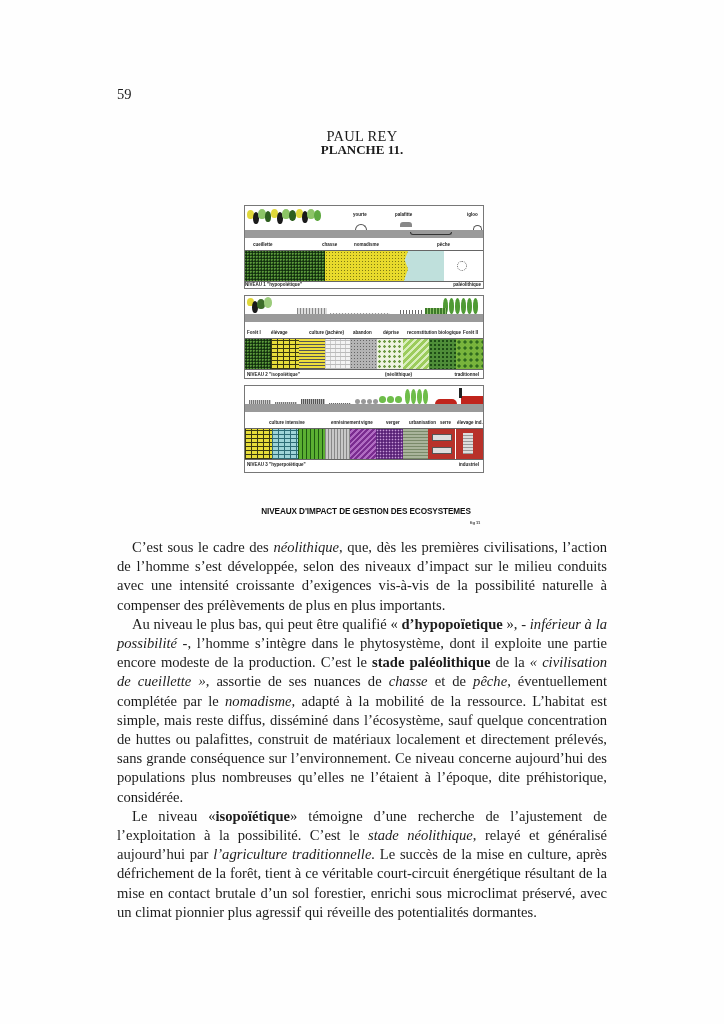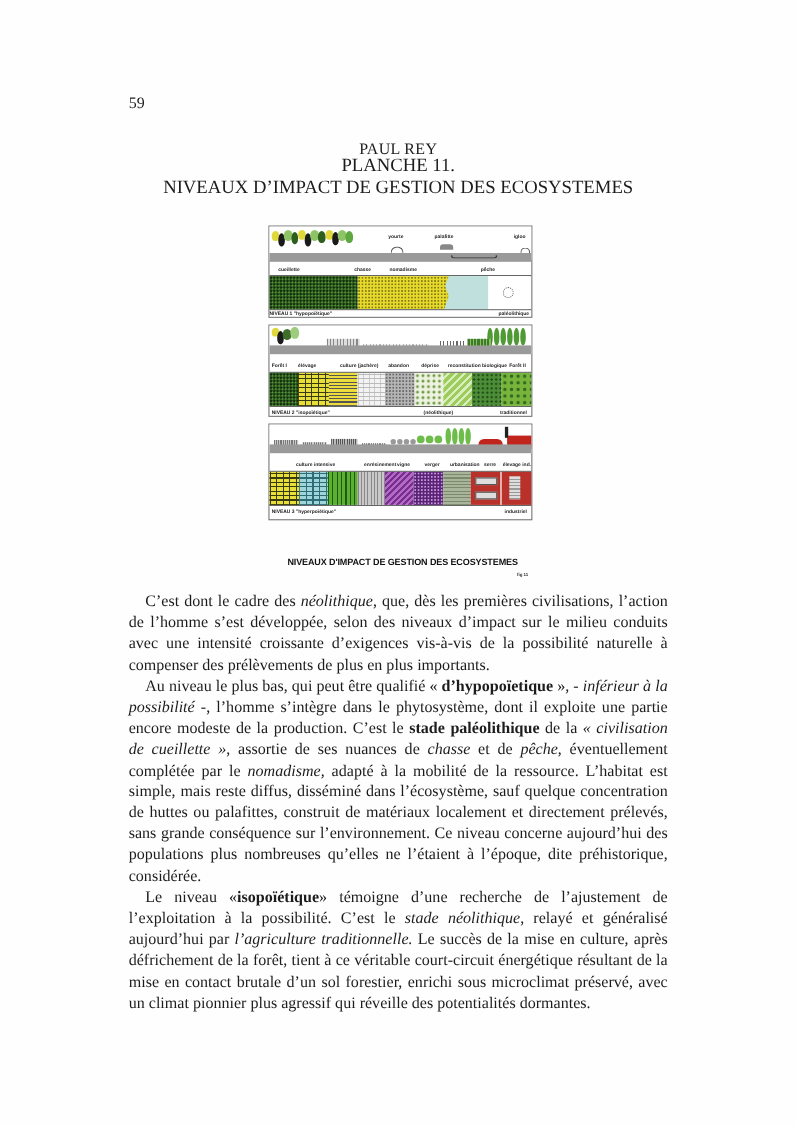--- a/index.html
+++ b/index.html
@@ -1,21 +1,21 @@
 <!DOCTYPE html>
 <html><head>
 <meta charset="utf-8">
 <style>
   html, body { margin:0; padding:0; background:#fefefe; }
   body { width:724px; height:1024px; position:relative; overflow:hidden;
          font-family:"Liberation Serif","DejaVu Serif",serif; color:#1c1c1c; }
   .runhead { position:absolute; top:86px; left:117px; right:117px; height:18px; font-size:14.5px; }
   .runhead .pg { position:absolute; left:0; top:0; }
   .runhead .au { position:absolute; left:0; right:0; text-align:center; top:0; letter-spacing:0.3px;margin-top:42px; }
-  .title { position:absolute; top:140px; left:100px; right:100px; text-align:center; font-weight:normal; font-size:17px; line-height:20px; }
+  .title { position:absolute; top:140px; left:100px; right:100px; text-align:center; font-weight:bold; font-size:13px; line-height:20px; }
   .figure { position:absolute; left:244px; top:205px; width:240px; height:268px; }
   .panel { position:absolute; left:0; width:240px; border:1px solid #777; background:#fff; box-sizing:border-box; }
   .sky { position:absolute; left:0; right:0; top:0; background:#fff; }
   .ground { position:absolute; left:0; right:0; background:#9a9a9a; height:8px; }
   .labels { position:absolute; left:0; right:0; height:10px; font-family:"Liberation Sans",sans-serif; font-size:4.5px; font-weight:bold; color:#222; }
   .labels span { position:absolute; top:2px; white-space:nowrap; }
   .strip { position:absolute; left:0; right:0; height:30px; display:flex; border-top:1px solid #666; border-bottom:1px solid #666; }
   .strip div { height:100%; }
   .lvl { position:absolute; font-family:"Liberation Sans",sans-serif; font-size:4.5px; font-weight:bold; color:#222; white-space:nowrap; }
   .tree { position:absolute; border-radius:50% 50% 45% 45%; }
@@ -45,21 +45,20 @@
 </head>
 <body>
 
 <div class="runhead">
   <span class="pg">59</span>
   <span class="au">PAUL REY</span>
 </div>
 
 <div class="title">
   <div>PLANCHE 11.</div>
-  <div>NIVEAUX D’IMPACT DE GESTION DES ECOSYSTEMES</div>
 </div>
 
 <div class="figure">
 
   <div class="panel" style="top:0;height:84px;">
     <div class="sky" style="height:30px;">
       <div id="trees1">
           <div class="tree" style="left: 2px; top: 4px; width: 7px; height: 9px; background: rgb(224, 216, 58);"></div>
           <div class="tree" style="left: 8px; top: 6px; width: 6px; height: 12px; background: rgb(26, 26, 26);"></div>
           <div class="tree" style="left: 13px; top: 3px; width: 8px; height: 10px; background: rgb(140, 196, 102);"></div>
@@ -199,16 +198,16 @@
     </div>
     <span class="lvl" style="left:2px;top:76px;">NIVEAU 3 "hyperpoïétique"</span>
     <span class="lvl" style="right:4px;top:76px;">industriel</span>
   </div>
 </div>
 
 <div class="figcap">NIVEAUX D'IMPACT DE GESTION DES ECOSYSTEMES</div>
 <div class="figno">fig 11</div>
 
 <div class="body" id="body-text">
-  <p><span>C’est dont le cadre des </span><i>néolithique</i><span>, que, dès les premières civilisations, l’action de l’homme s’est développée, selon des niveaux d’impact sur le milieu conduits avec une intensité croissante d’exigences vis-à-vis de la possibilité naturelle à compenser des prélèvements de plus en plus importants.</span></p>
+  <p><span>C’est sous le cadre des </span><i>néolithique</i><span>, que, dès les premières civilisations, l’action de l’homme s’est développée, selon des niveaux d’impact sur le milieu conduits avec une intensité croissante d’exigences vis-à-vis de la possibilité naturelle à compenser des prélèvements de plus en plus importants.</span></p>
   <p><span>Au niveau le plus bas, qui peut être qualifié « </span><b>d’hypopoïetique</b><span> », - </span><i>inférieur à la possibilité</i><span> -, l’homme s’intègre dans le phytosystème, dont il exploite une partie encore modeste de la production. C’est le </span><b>stade paléolithique</b><span> de la </span><i>« civilisation de cueillette »</i><span>, assortie de ses nuances de </span><i>chasse</i><span> et de </span><i>pêche</i><span>, éventuellement complétée par le </span><i>nomadisme,</i><span> adapté à la mobilité de la ressource. L’habitat est simple, mais reste diffus, disséminé dans l’écosystème, sauf quelque concentration de huttes ou palafittes, construit de matériaux localement et directement prélevés, sans grande conséquence sur l’environnement. Ce niveau concerne aujourd’hui des populations plus nombreuses qu’elles ne l’étaient à l’époque, dite préhistorique, considérée.</span></p>
   <p><span>Le niveau «</span><b>isopoïétique</b><span>» témoigne d’une recherche de l’ajustement de l’exploitation à la possibilité. C’est le </span><i>stade néolithique</i><span>, relayé et généralisé aujourd’hui par </span><i>l’agriculture traditionnelle.</i><span> Le succès de la mise en culture, après défrichement de la forêt, tient à ce véritable court-circuit énergétique résultant de la mise en contact brutale d’un sol forestier, enrichi sous microclimat préservé, avec un climat pionnier plus agressif qui réveille des potentialités dormantes.</span></p>
 </div>
 
 </body></html>

